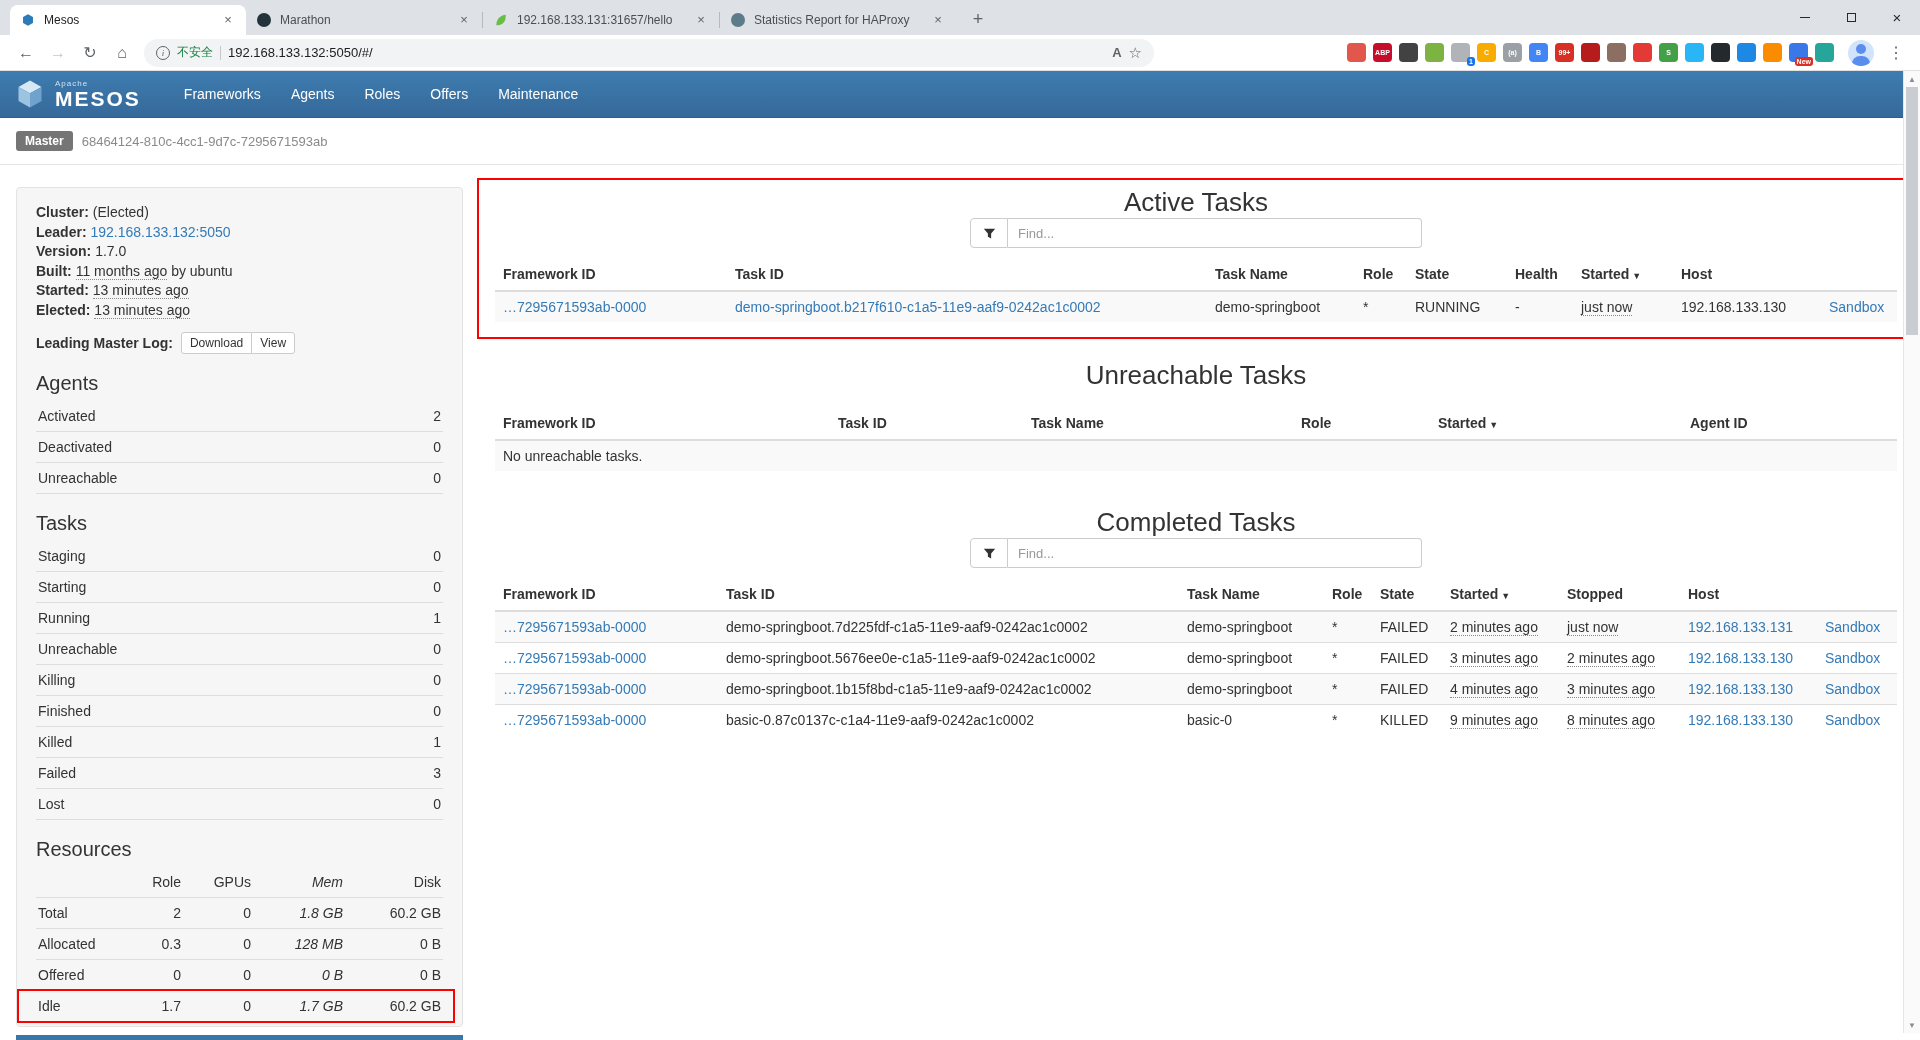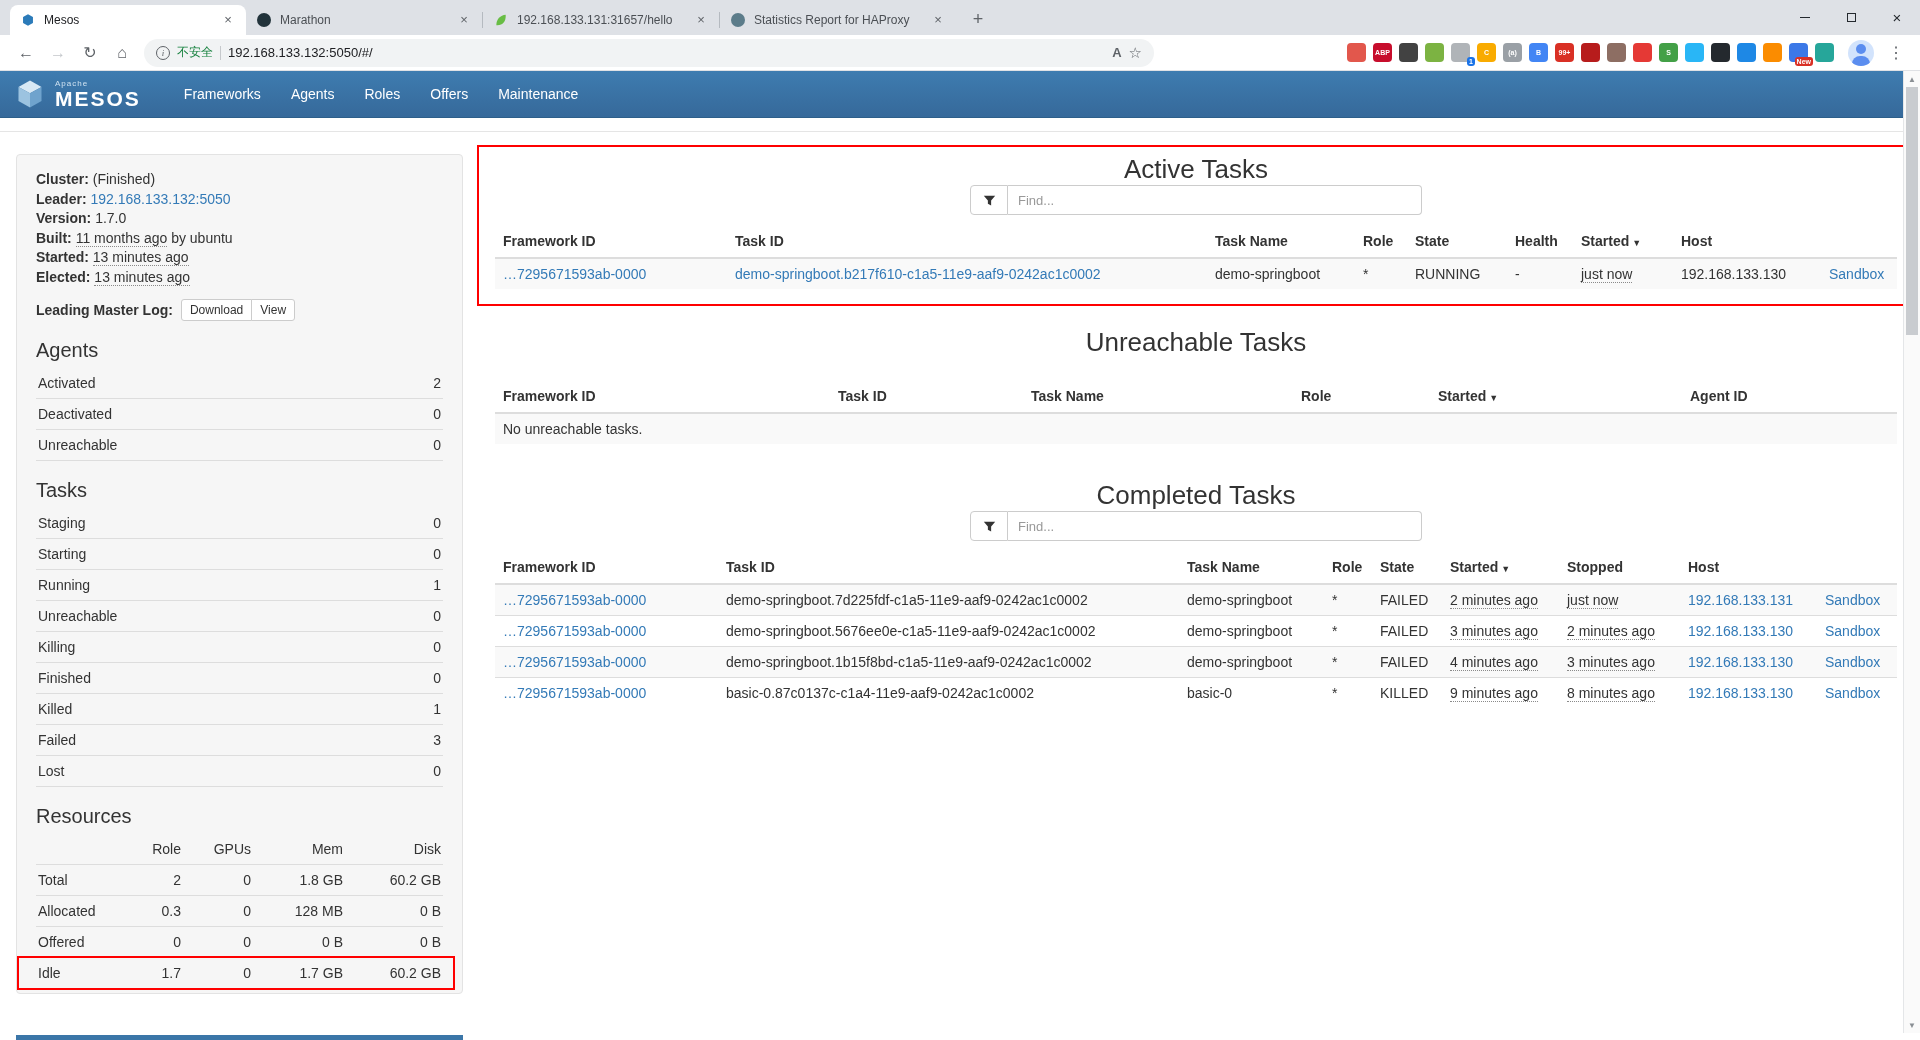--- a/index.html
+++ b/index.html
@@ -71,21 +71,21 @@
   .btn-group { display:inline-flex; }
   .btn-xs { border:1px solid #ccc; background:#fff; color:#333; font-size:12px; padding:2px 8px; font-family:inherit; line-height:16px; }
   .btn-xs.first { border-radius:3px 0 0 3px; }
   .btn-xs.last { border-radius:0 3px 3px 0; margin-left:-1px; }
   .side-h { font-size:20px; font-weight:400; color:#333; margin:18px 0 6px; }
   .stat-row { display:flex; justify-content:space-between; padding:7px 2px; border-bottom:1px solid #ddd; }
   .res-head, .res-row { display:flex; padding:7px 2px; border-bottom:1px solid #ddd; }
   .res-row { position:relative; }
   .res-label { flex:1; }
   .rc { width:70px; text-align:right; }
-  .rc.mem { width:92px; }
+  .rc.mem { width:92px;font-style:italic; }
   .rc.disk { width:98px; }
 
   .main { flex:1; margin-left:32px; min-width:0; }
   .section { margin-bottom:38px; }
   .sec-head { display:flex; justify-content:space-between; align-items:center; margin-bottom:10px;flex-direction:column; }
   .sec-title { font-size:26px; font-weight:400; color:#333; }
   .find-group { display:flex; width:452px; height:30px; flex:none; }
   .find-btn { width:38px; border:1px solid #ccc; background:#fff; border-radius:4px 0 0 4px; display:flex; align-items:center; justify-content:center; }
   .find-input { flex:1; border:1px solid #ccc; border-left:none; border-radius:0 4px 4px 0; padding:0 10px; font-size:13px; color:#333; font-family:inherit; outline:none; background:#fff; min-width:0; }
   ::placeholder { color:#999; }
@@ -217,26 +217,30 @@
             <span class="brand-big">MESOS</span>
           </span>
         </div>
         <span class="mnav-item">Frameworks</span>
         <span class="mnav-item">Agents</span>
         <span class="mnav-item">Roles</span>
         <span class="mnav-item">Offers</span>
         <span class="mnav-item">Maintenance</span>
       </div>
 
+      <div class="master-bar">
+        <span class="master-badge">Master</span>
+        <span class="master-id">68464124-810c-4cc1-9d7c-7295671593ab</span>
+      </div>
       <hr class="master-hr">
 
       <div class="content">
 
         <div class="sidebar">
-          <div class="info-line"><strong>Cluster:</strong> <span>(Finished)</span></div>
+          <div class="info-line"><strong>Cluster:</strong> <span>(Elected)</span></div>
           <div class="info-line"><strong>Leader:</strong> <a href="#">192.168.133.132:5050</a></div>
           <div class="info-line"><strong>Version:</strong> <span>1.7.0</span></div>
           <div class="info-line"><strong>Built:</strong> <span class="time-u">11 months ago</span> <span>by</span> <span class="ital">ubuntu</span></div>
           <div class="info-line"><strong>Started:</strong> <span class="time-u">13 minutes ago</span></div>
           <div class="info-line"><strong>Elected:</strong> <span class="time-u">13 minutes ago</span></div>
 
           <div class="log-row">
             <strong>Leading Master Log:</strong>
             <span class="btn-group">
               <button class="btn-xs first">Download</button>
@@ -385,21 +389,21 @@
                   <td>-</td>
                   <td><span class="time-u">just now</span></td>
                   <td>192.168.133.130</td>
                   <td><a href="#">Sandbox</a></td>
                 </tr>
               </tbody>
             </table>
           </div>
 
           <div class="section" style="margin-bottom:36px">
-            <div class="sec-head" style="margin-bottom:22px">
+            <div class="sec-head" style="margin-bottom:16px">
               <div class="sec-title">Unreachable Tasks</div>
             </div>
             <table class="data-table">
               <colgroup>
                   <col style="width:335px">
                   <col style="width:193px">
                   <col style="width:270px">
                   <col style="width:137px">
                   <col style="width:252px">
                   <col>

